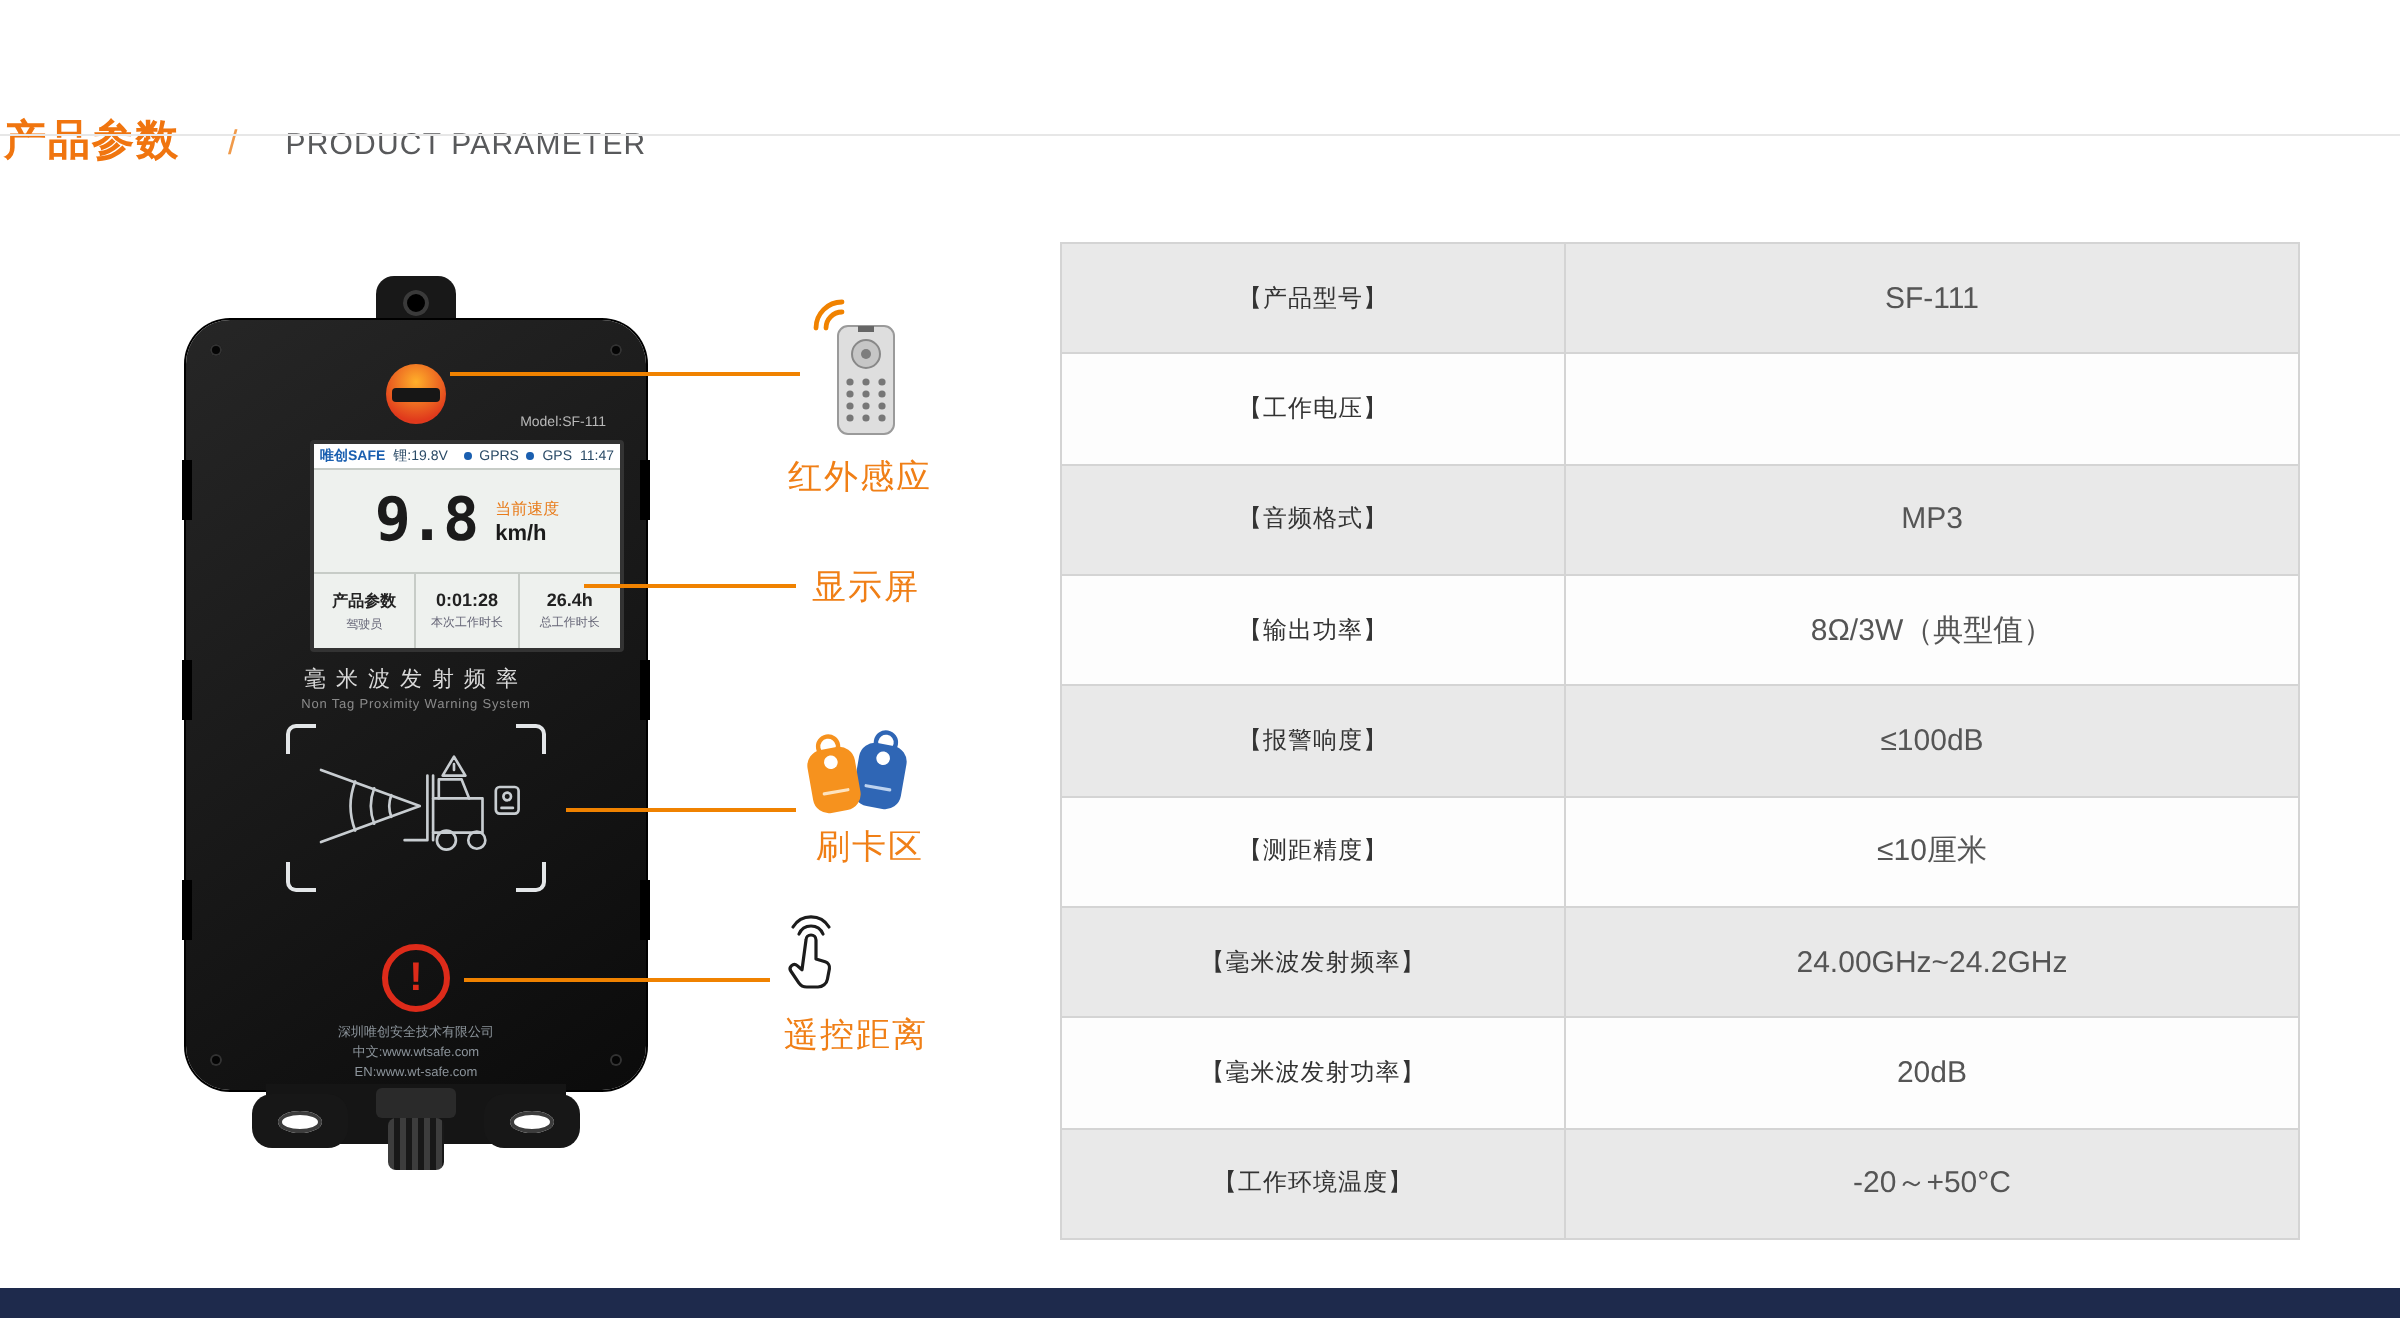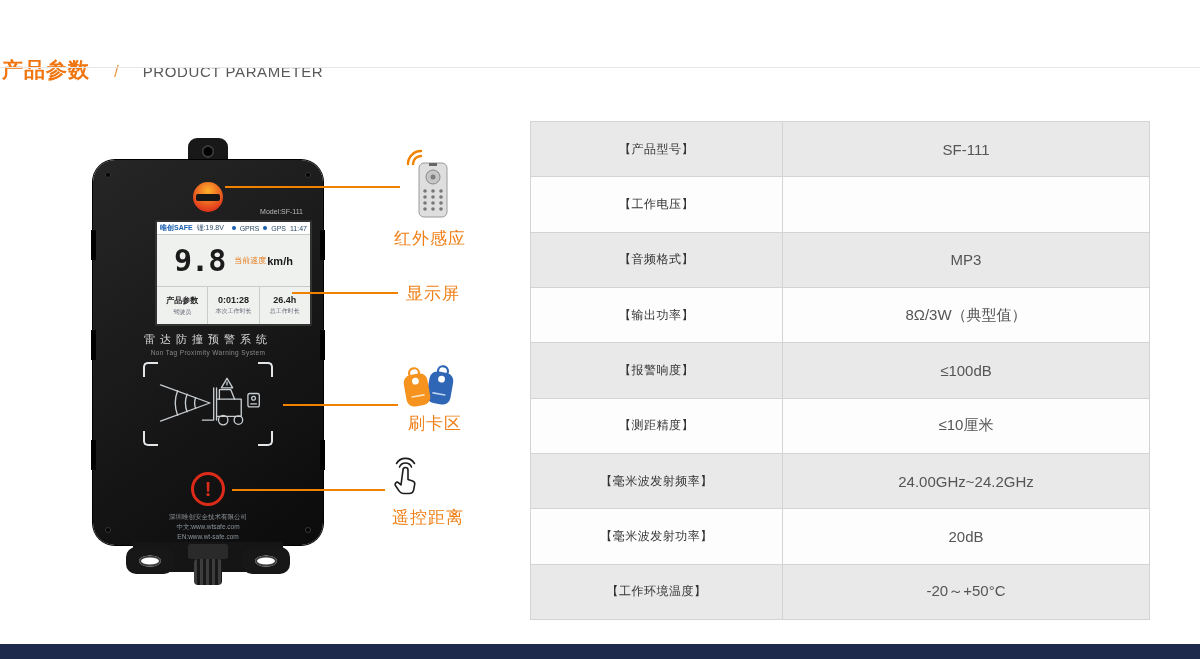--- a/index.html
+++ b/index.html
@@ -25,21 +25,21 @@
   .d-logo{position:absolute;left:50%;top:22px;margin-left:-15px;width:30px;height:30px;border-radius:50%;background:radial-gradient(circle at 50% 30%,#ffb02a,#e0391c 75%);}
   .d-logo .band{position:absolute;left:3px;right:3px;top:12px;height:7px;background:#161616;border-radius:2px;}
   .d-model{position:absolute;top:48px;right:20px;font-size:7px;color:#b9b9b9;}
   .d-screen{position:absolute;left:30px;top:60px;width:157px;height:106px;background:#eef1ee;border:2px solid #333;border-radius:2px;overflow:hidden;margin-left:32px;}
   .scr-status{display:flex;align-items:center;gap:4px;height:13px;padding:0 3px;background:#fff;border-bottom:1px solid #c7ccc7;font-size:7px;color:#2a4a66;white-space:nowrap;}
   .scr-brand{color:#1a5fb0;font-weight:bold;}
   .scr-dot{width:4px;height:4px;border-radius:50%;background:#1a5fb0;display:inline-block;}
   .scr-sp{flex:1;}
   .scr-speed{height:52px;display:flex;align-items:center;justify-content:center;gap:9px;border-bottom:1px solid #c7ccc7;}
   .speed-num{font-family:"DejaVu Sans Mono",monospace;font-size:30px;font-weight:bold;color:#1b1b1b;letter-spacing:-1px;}
-  .speed-side{display:flex;flex-direction:row;align-items:flex-start;gap:1px;}
+  .speed-side{display:flex;flex-direction:column;align-items:flex-start;gap:1px;}
   .speed-label{color:#e87b1a;font-size:8px;}
   .speed-unit{color:#1b1b1b;font-size:11px;font-weight:bold;}
   .scr-stats{display:flex;height:37px;}
   .scr-cell{flex:1;display:flex;flex-direction:column;align-items:center;justify-content:center;gap:2px;border-right:1px solid #c7ccc7;}
   .scr-cell:last-child{border-right:none;}
   .scr-cell .big{font-size:9px;font-weight:bold;color:#222;}
   .scr-cell .small{font-size:6px;color:#667;}
   .d-sysname{position:absolute;left:0;top:172px;width:100%;text-align:center;}
   .sys-cn{color:#d9d9d9;font-size:11px;letter-spacing:5px;}
   .sys-en{color:#8a8a8a;font-size:6.5px;margin-top:2px;letter-spacing:0.4px;}
@@ -137,21 +137,21 @@
             <span class="small">本次工作时长</span>
           </div>
           <div class="scr-cell">
             <span class="big">26.4h</span>
             <span class="small">总工作时长</span>
           </div>
         </div>
       </div>
 
       <div class="d-sysname">
-        <div class="sys-cn">雷达防撞预警系统</div>
+        <div class="sys-cn">毫米波发射频率</div>
         <div class="sys-en">Non Tag Proximity Warning System</div>
       </div>
 
       <div class="d-card">
         <div class="corner tl"></div>
         <div class="corner tr"></div>
         <div class="corner bl"></div>
         <div class="corner br"></div>
         <svg width="114" height="62" viewBox="0 0 120 64">
           <g fill="none" stroke="#c8cdd1" stroke-width="1.4" stroke-linecap="round" stroke-linejoin="round">

